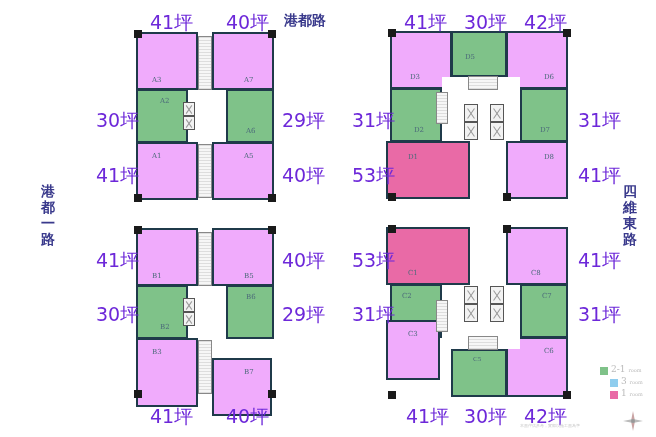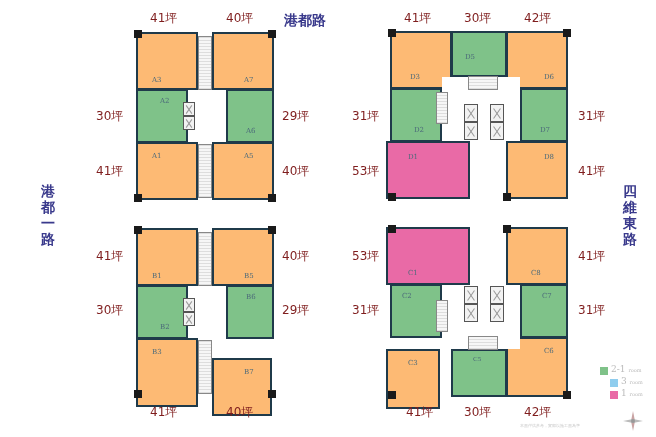--- a/index.html
+++ b/index.html
@@ -1,23 +1,23 @@
 <!DOCTYPE html>
 <html><head>
 <meta charset="utf-8">
 <style>
   html, body { margin:0; padding:0; }
   body { width:656px; height:437px; background:#ffffff; position:relative; overflow:hidden;
          font-family:"DejaVu Sans","Liberation Sans",sans-serif; }
   .abs { position:absolute; }
   .road { color:#3a3a8c; font-size:14px; font-weight:bold; line-height:16px; }
   .road.v { width:16px; text-align:center; }
-  .area { font-size:12px; color:#7f1d1d; white-space:nowrap; }
+  .area { font-size:19px; color:#6d28d9; white-space:nowrap; }
   .unit { position:absolute; box-sizing:border-box; border:2px solid #1f3a4a; }
-  .blue { background:#fdba74; }
+  .blue { background:#f0abfc; }
   .green { background:#7fc289; }
   .pink { background:#e96aa6; }
   .core { position:absolute; background:#ffffff; }
   .ulabel { position:absolute; font-size:7px; color:#4c6a7a; font-family:"DejaVu Serif",serif; }
   .col { position:absolute; width:8px; height:8px; background:#1a1a1a; }
   .elev { position:absolute; border:1px solid #555; background:#f2f2f2; }
   .elev:before, .elev:after { content:""; position:absolute; left:0; top:50%; width:100%; height:1px; background:#999; }
   .elev:before { transform:rotate(55deg); }
   .elev:after { transform:rotate(-55deg); }
   .stair { position:absolute; background:repeating-linear-gradient(0deg,#ddd 0 1px,#f6f6f6 1px 3px); border:1px solid #888; }
@@ -163,21 +163,21 @@
     </div>
   <div class="unit blue" style="left:506px;top:227px;width:62px;height:58px;">
       <span class="ulabel" style="left:23px;top:40px;">C8</span>
     </div>
   <div class="unit green" style="left:390px;top:284px;width:52px;height:54px;">
       <span class="ulabel" style="left:10px;top:6px;">C2</span>
     </div>
   <div class="unit green" style="left:520px;top:284px;width:48px;height:54px;">
       <span class="ulabel" style="left:20px;top:6px;">C7</span>
     </div>
-  <div class="unit blue" style="left:386px;top:349px;width:54px;height:60px;">
+  <div class="unit blue" style="left:386px;top:320px;width:54px;height:60px;">
       <span class="ulabel" style="left:20px;top:8px;">C3</span>
     </div>
   <div class="unit green" style="left:451px;top:349px;width:56px;height:48px;">
       <span class="ulabel" style="left:20px;top:4px;font-family:Liberation Serif, serif;">C5</span>
     </div>
   <div class="unit blue" style="left:506px;top:337px;width:62px;height:60px;">
       <span class="ulabel" style="left:36px;top:8px;">C6</span>
     </div>
   <div class="core" style="left:442px;top:285px;width:78px;height:64px;"></div>
   <div class="stair" style="left:468px;top:336px;width:28px;height:12px;"></div>

